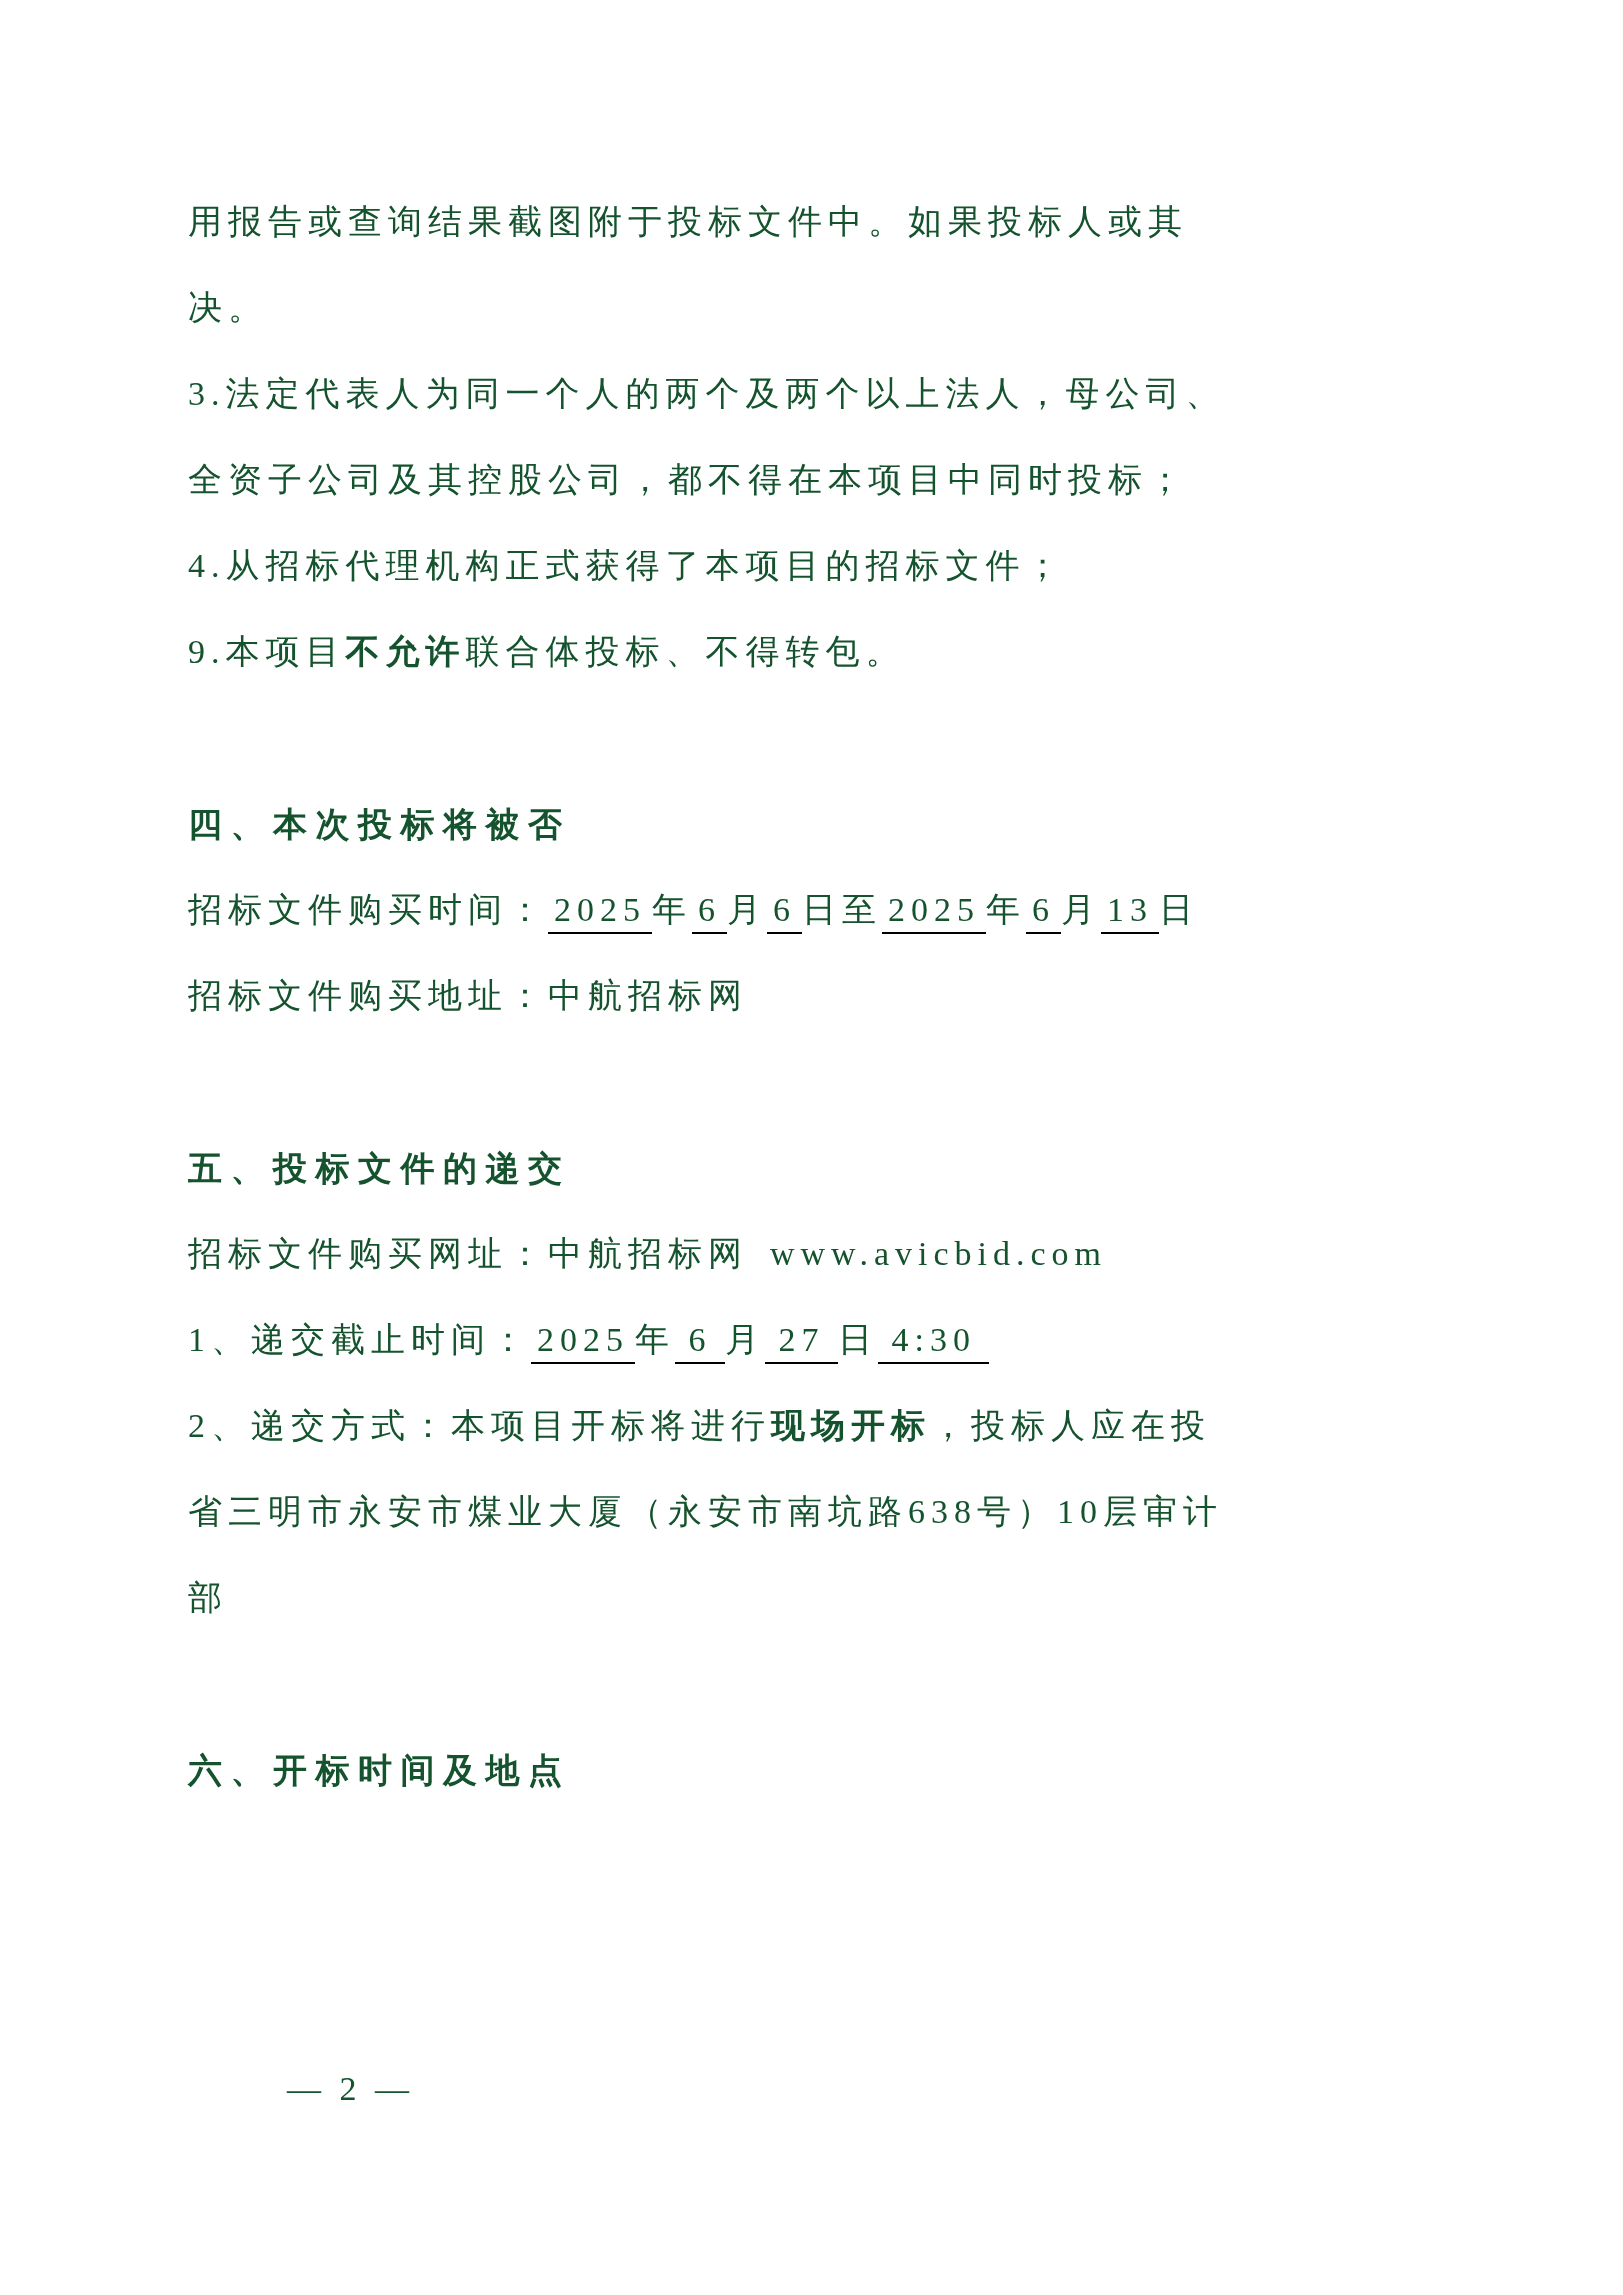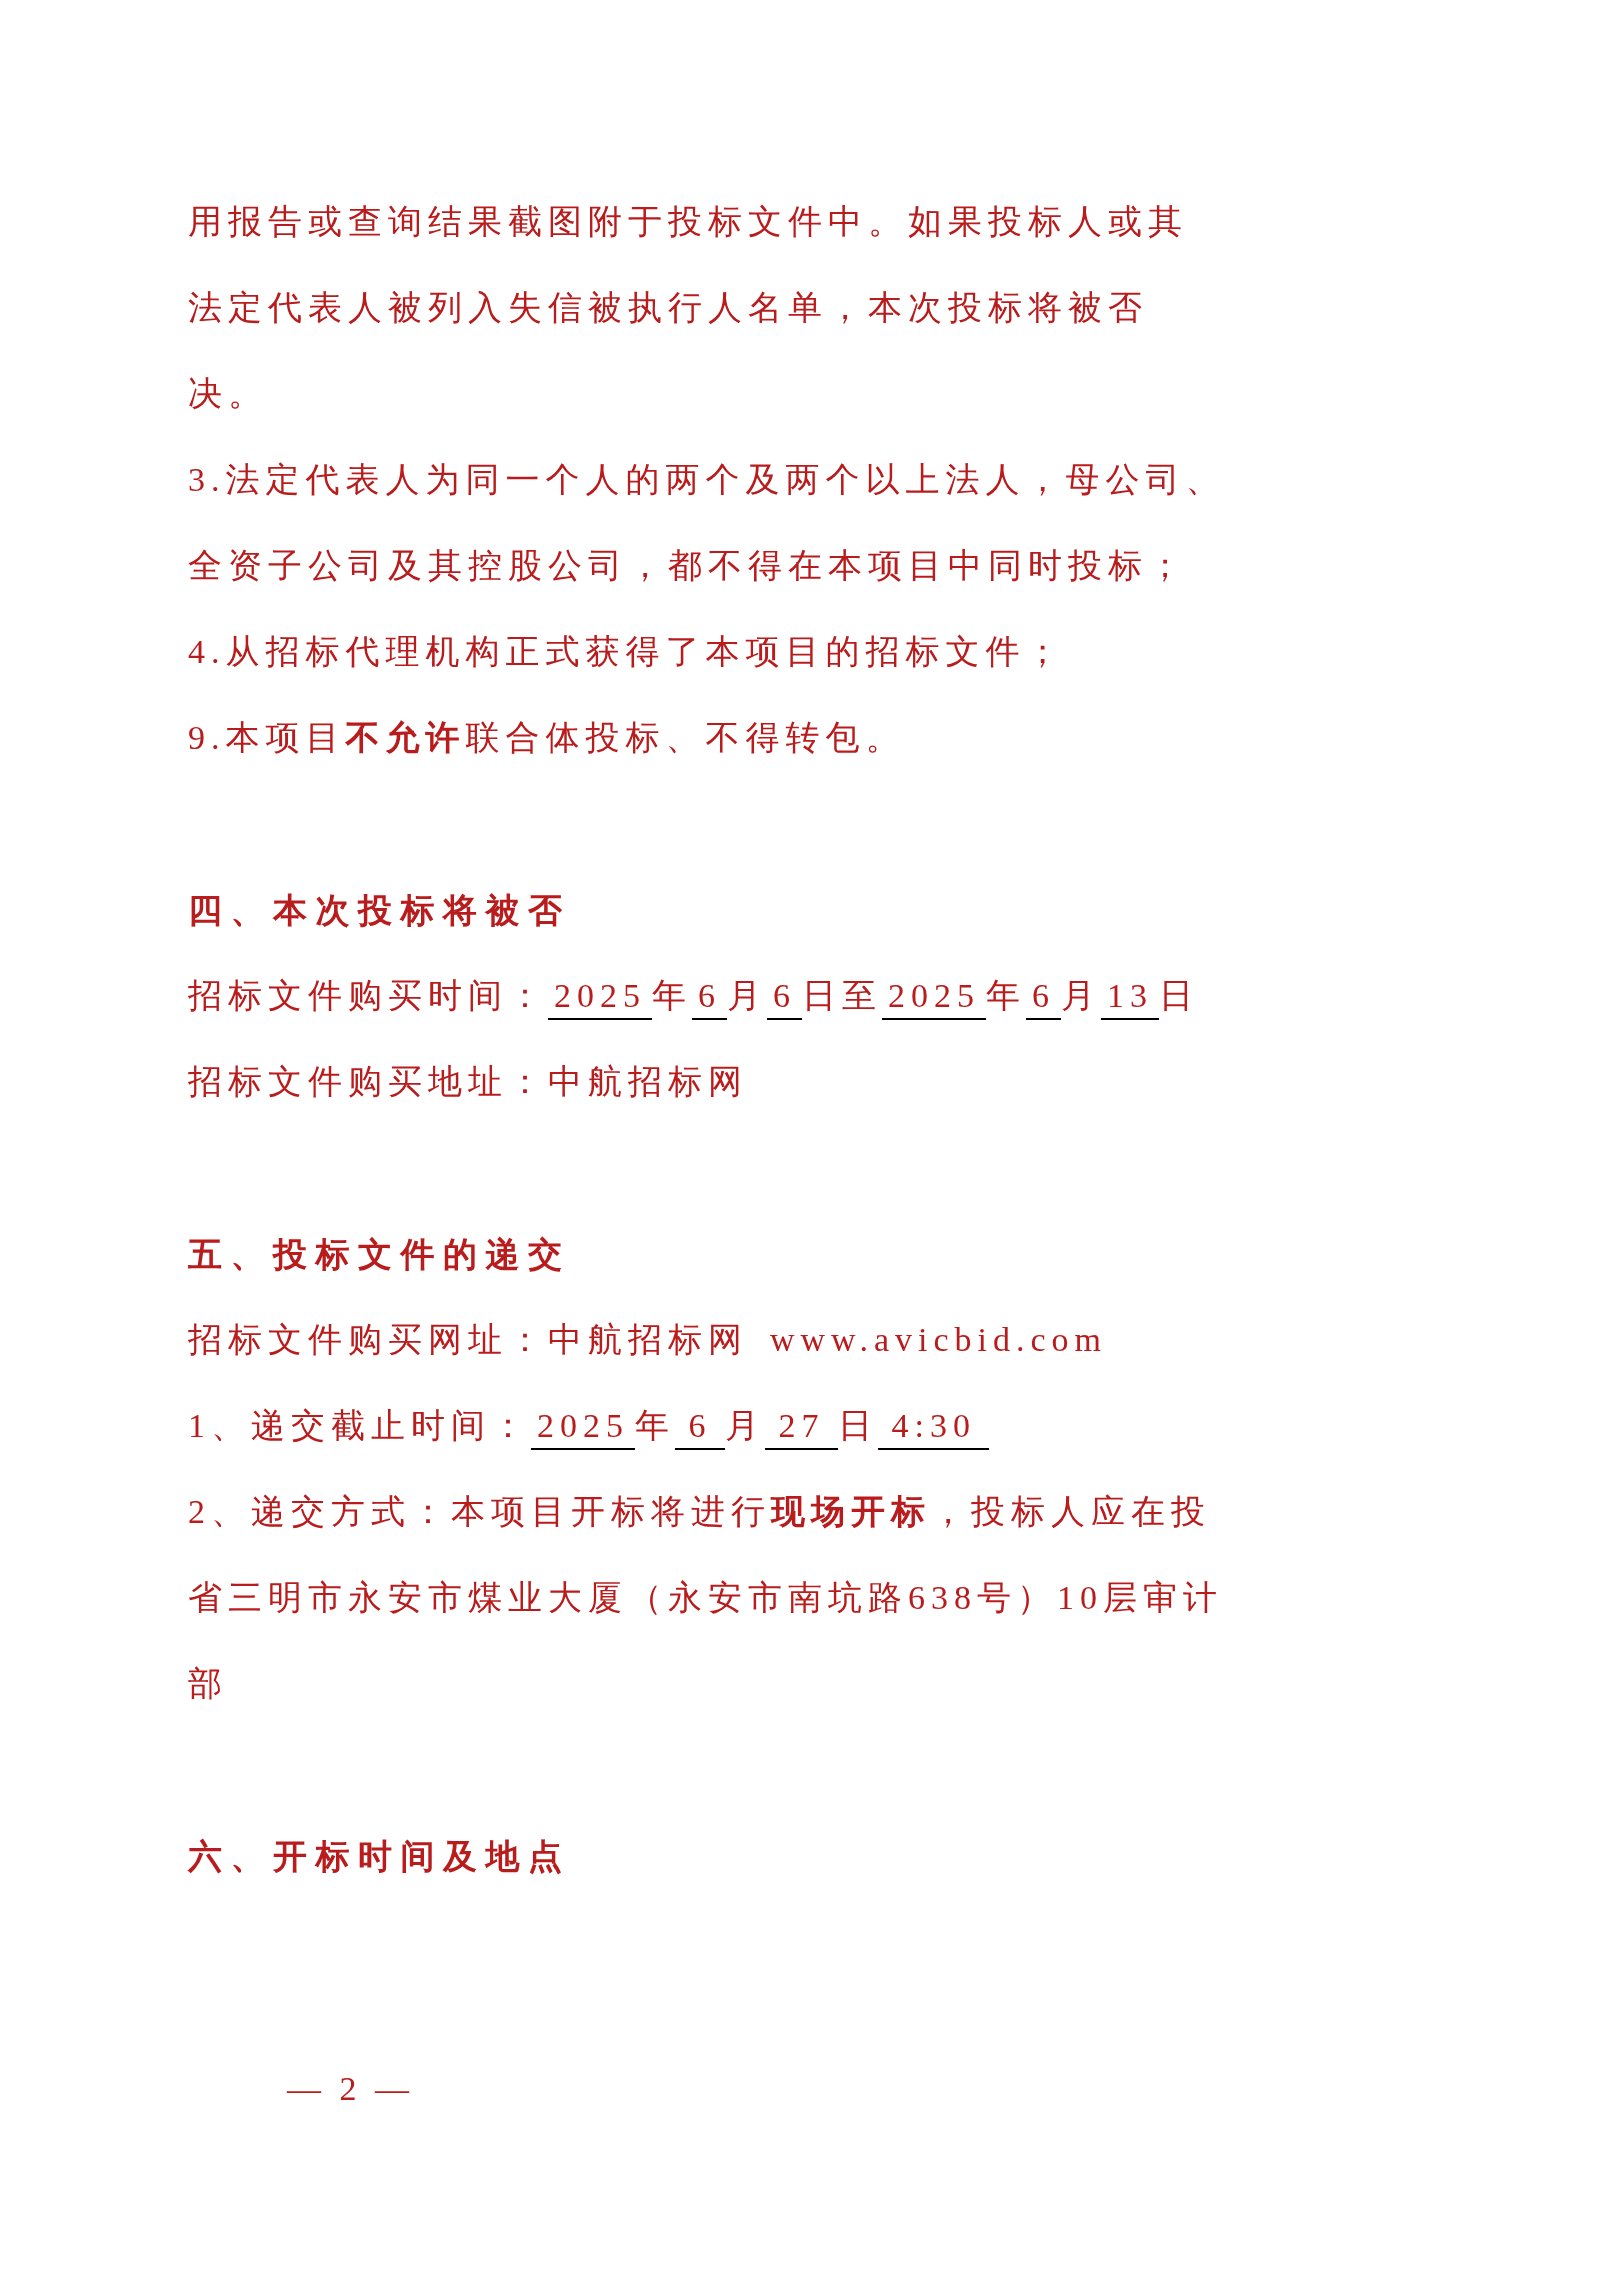--- a/index.html
+++ b/index.html
@@ -3,21 +3,21 @@
 <meta charset="utf-8">
 <style>
   html, body { margin: 0; padding: 0; background: #ffffff; }
   body { width: 1623px; height: 2295px; }
   .page {
     position: relative;
     box-sizing: border-box;
     width: 1623px;
     height: 2295px;
     background: #ffffff;
-    color: #b91c1c;
+    color: #14532d;
     padding: 179px 169px 0 188px;
     font-family: "Liberation Serif", "DejaVu Serif", serif;
     overflow: hidden;
   }
   .line {
     height: 86px;
     line-height: 86px;
     font-size: 34px;
     letter-spacing: 6px;
     white-space: nowrap;
@@ -45,21 +45,20 @@
     letter-spacing: 5px;
     font-family: "Liberation Serif", "DejaVu Serif", serif;
   }
 </style>
 </head>
 <body>
 
 <div class="page">
 
   <div class="line">用报告或查询结果截图附于投标文件中。如果投标人或其</div>
-  <div class="line">法定代表人被列入失信被执行人名单，本次投标将被否</div>
   <div class="line">决。</div>
 
   <div class="line">3.法定代表人为同一个人的两个及两个以上法人，母公司、</div>
   <div class="line">全资子公司及其控股公司，都不得在本项目中同时投标；</div>
   <div class="line">4.从招标代理机构正式获得了本项目的招标文件；</div>
   <div class="line">
     <span>9.本项目</span><span class="b">不允许</span><span>联合体投标、不得转包。</span>
   </div>
 
   <div class="line heading">四、本次投标将被否</div>

